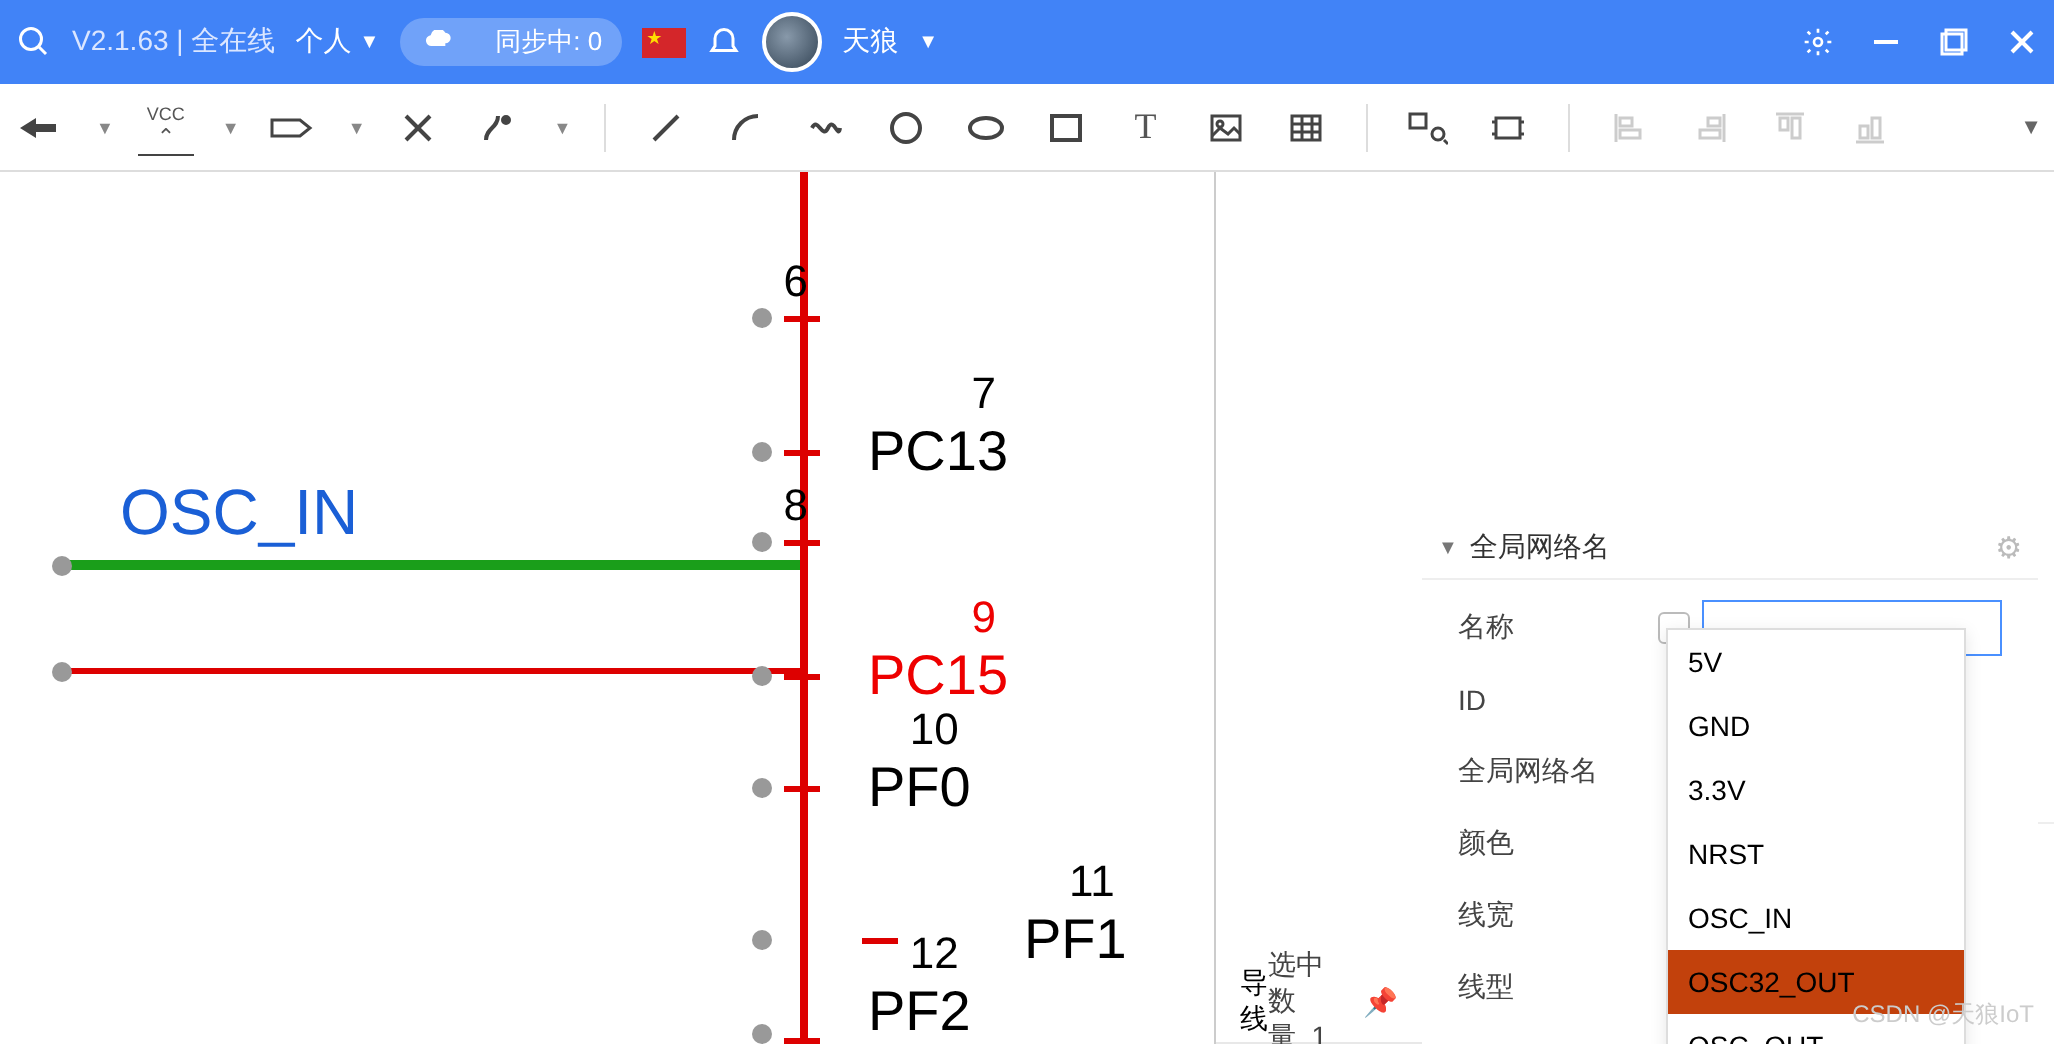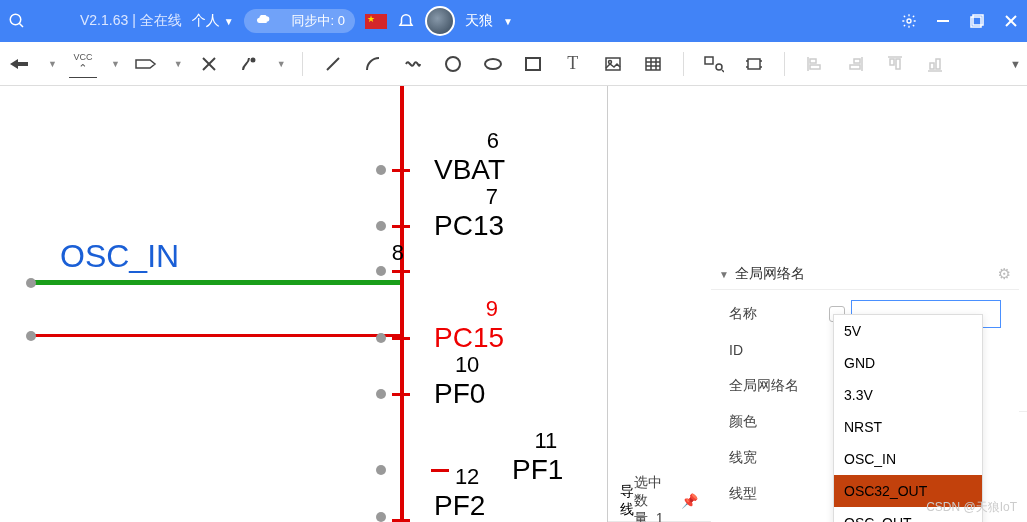--- a/index.html
+++ b/index.html
@@ -3,21 +3,21 @@
   <meta charset="utf-8">
   <style>
     * { margin: 0; padding: 0; box-sizing: border-box; }
     body { font-family: "Microsoft YaHei", Arial, sans-serif; font-size: 13px; width: 1027px; height: 522px; overflow: hidden; background: #fff; }
     
     .titlebar { height: 42px; background: #4183f7; display: flex; align-items: center; color: #fff; padding: 0 8px; gap: 12px; }
     .titlebar .left { display: flex; align-items: center; gap: 10px; }
     .titlebar .right { margin-left: auto; display: flex; align-items: center; gap: 18px; }
     .search-ic, .cloud-badge, .avatar, .win-btn { display: inline-flex; align-items: center; justify-content: center; }
     .search-ic svg { width: 18px; height: 18px; }
-    .version { font-size: 14px; color: #dbe6ff; margin-left: 44px; }
+    .version { font-size: 14px; color: #dbe6ff; }
     .personal { font-size: 14px; display: flex; align-items: center; gap: 4px; }
     .cloud-badge { background: rgba(255,255,255,.25); border-radius: 14px; padding: 3px 10px; font-size: 13px; gap: 22px; }
     .flag { width: 22px; height: 15px; background: #d4262a; position: relative; }
     .flag::after { content: "★"; position: absolute; top: 0; left: 2px; font-size: 9px; color: #ffde00; }
     .bell svg { width: 18px; height: 18px; }
     .avatar { width: 30px; height: 30px; border-radius: 50%; background: radial-gradient(circle at 40% 40%, #8899aa, #334455); border: 2px solid #fff; }
     .username { font-size: 14px; }
     .dd { font-size: 10px; }
     .win-btn svg { width: 16px; height: 16px; }
     
@@ -258,21 +258,20 @@
     <div class="net-label">OSC_IN</div>
     <div class="wire-green"></div>
     <div class="dot" style="left:26px;top:192px"></div>
     <div class="wire-red"></div>
     <div class="dot" style="left:26px;top:245px"></div>
     <div id="pins">
         <div class="pin" style="left: 382px; top: 68px;">
           <span class="dot" style="position:relative;left:-6px;top:0"></span>
           <span class="tick"></span>
           <span class="num ">6</span>
-          <span class="pinlabel ">VBAT</span>
         </div>
         <div class="pin" style="left: 382px; top: 124px;">
           <span class="dot" style="position:relative;left:-6px;top:0"></span>
           <span class="tick"></span>
           <span class="num ">7</span>
           <span class="pinlabel ">PC13</span>
         </div>
         <div class="pin" style="left: 382px; top: 180px;">
           <span class="dot" style="position:relative;left:-6px;top:0"></span>
           <span class="tick"></span>

